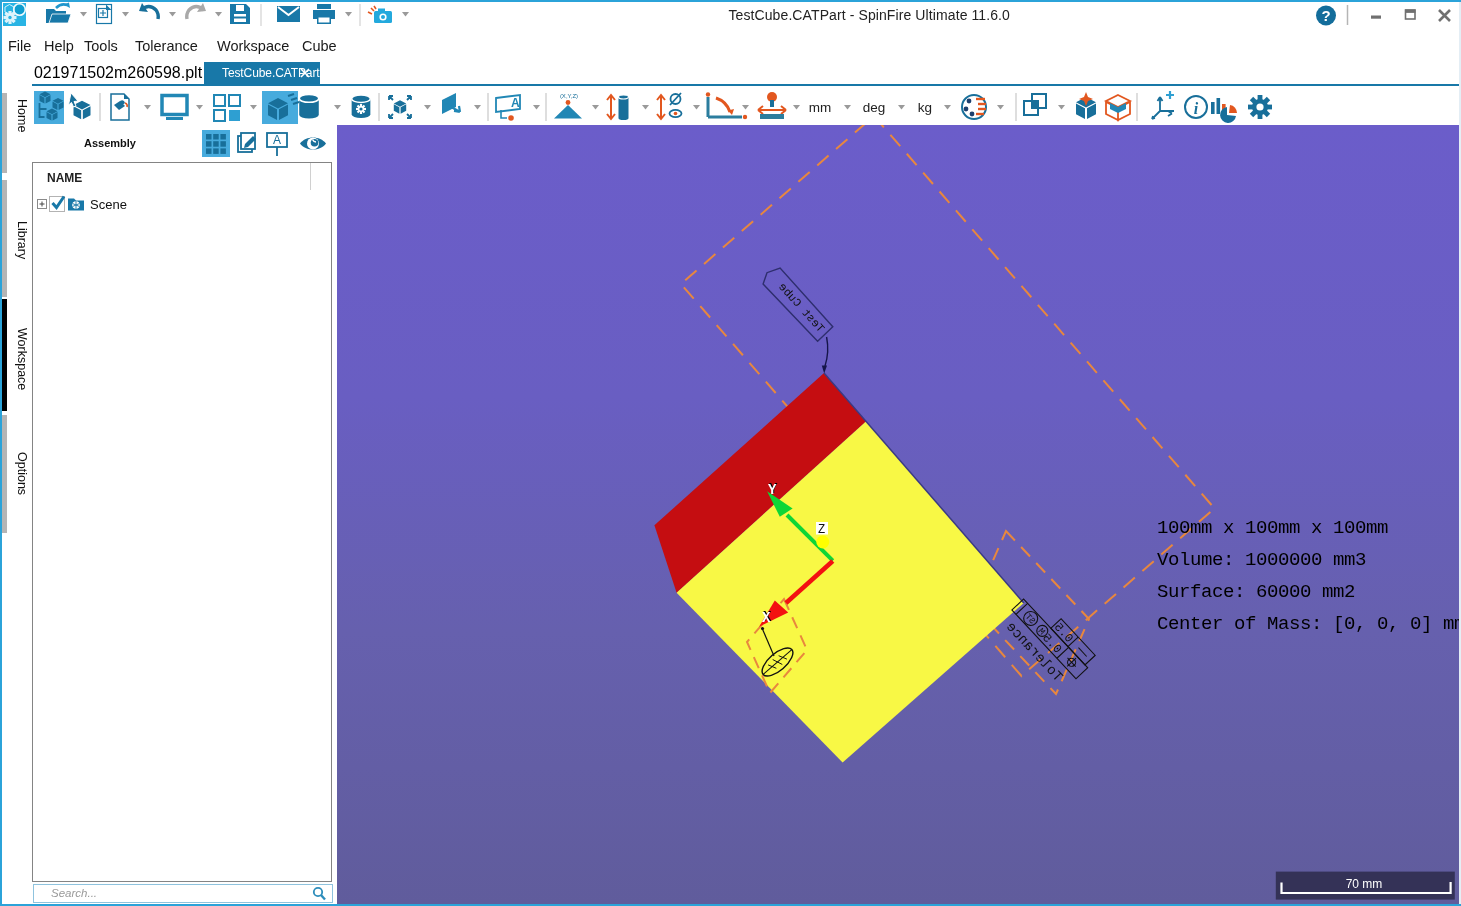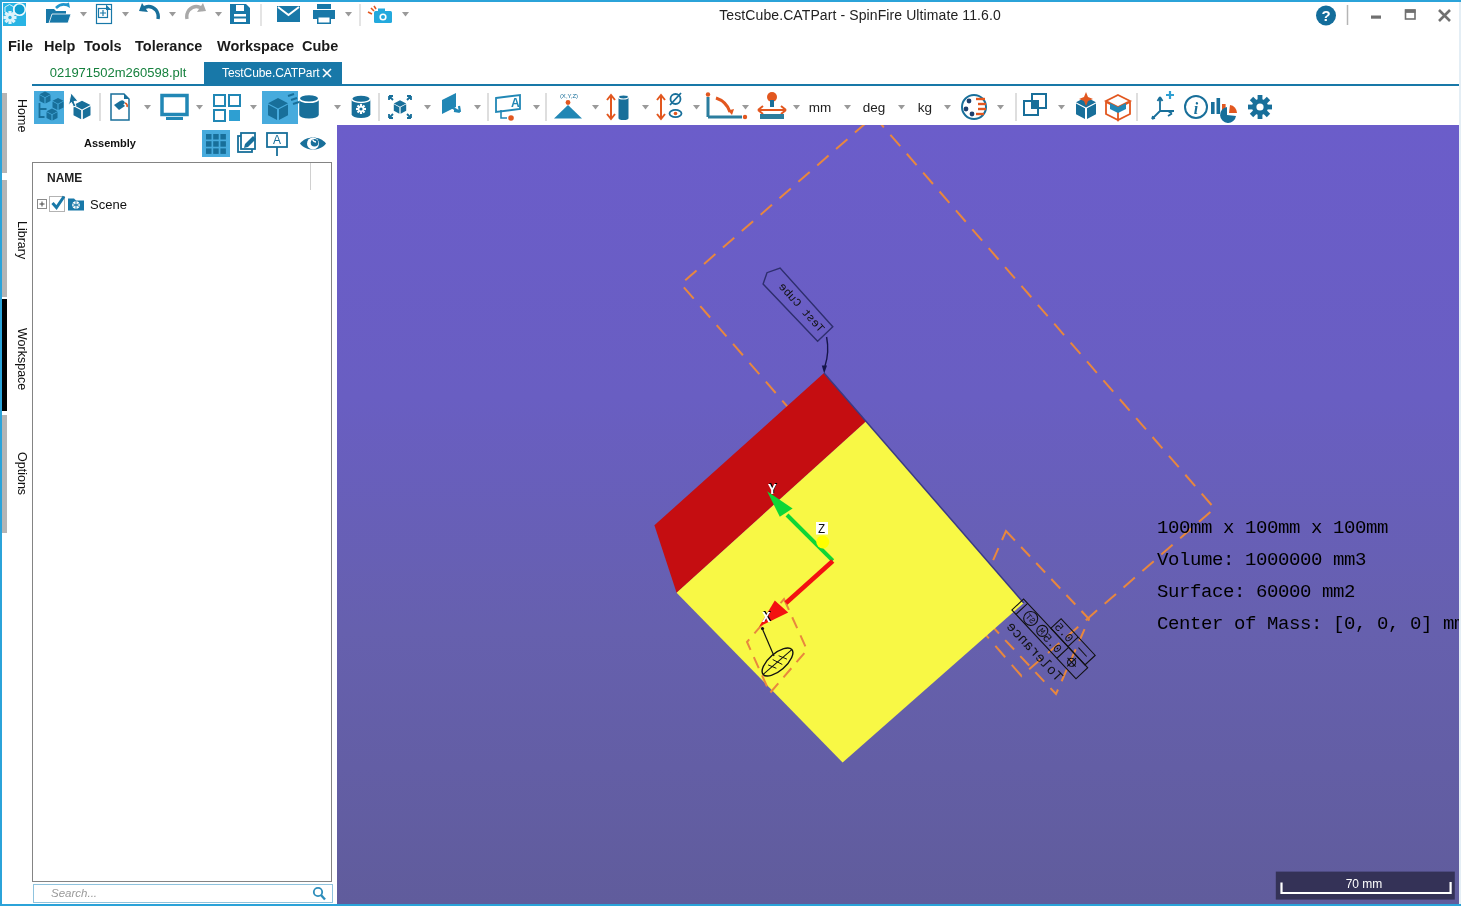--- a/index.html
+++ b/index.html
@@ -6,27 +6,27 @@
   html,body { width:1461px; height:906px; overflow:hidden; background:#fff;
     font-family:"Liberation Sans", sans-serif; }
   .abs { position:absolute; }
   #win { position:absolute; left:0; top:0; width:1461px; height:906px; background:#fff; }
   
   #b-top { left:0; top:0; width:1461px; height:2px; background:#2ba3d9; }
   #b-left { left:0; top:0; width:2px; height:906px; background:#2ba3d9; }
   #b-bottom { left:0; top:904px; width:1461px; height:2px; background:#2ba3d9; }
   #b-right { left:1459px; top:0; width:2px; height:906px; background:#e4eef5; }
   
-  #title { left:710px; top:7px; width:300px; text-align:center; font-size:14px; color:#222; letter-spacing:0.1px;}
+  #title { left:710px; top:7px; width:300px; text-align:right; font-size:14px; color:#222; letter-spacing:0.1px;}
   
   #menu { left:0; top:33px; width:1461px; height:24px; font-size:14.5px; color:#1a1a1a; }
-  #menu span { position:absolute; top:5px;font-weight:bold; }
-  
-  .tab1 { left:33px; top:62px; width:170px; height:22px; font-size:13px; color:#15803d; text-align:center; line-height:22px;}
-  .tab2 { left:204px; top:62px; width:138px; height:22px; background:#1878a8; color:#fff; font-size:13px; line-height:22px; }
+  #menu span { position:absolute; top:5px; }
+  
+  .tab1 { left:33px; top:62px; width:170px; height:22px; font-size:16px; color:#000000; text-align:center; line-height:22px;}
+  .tab2 { left:204px; top:62px; width:116px; height:22px; background:#1878a8; color:#fff; font-size:13px; line-height:22px; }
   #tabline { left:32px; top:84px; width:1427px; height:2px; background:#1878a8; }
   
   .vbar { position:absolute; left:2px; width:5px; background:#b5b5b5; }
   .vtab { position:absolute; left:7px; width:22px; color:#111; font-size:12.5px;
       writing-mode:vertical-rl; text-align:center; }
   #asmTitle { left:84px; top:137px; font-size:11px; font-weight:bold; color:#111; }
   #treeBox { left:32px; top:162px; width:300px; height:720px; border:1px solid #848484; background:#fff; }
   #nameHdr { left:47px; top:171px; font-size:12px; font-weight:bold; color:#222; }
   #colLine { left:310px; top:163px; width:1px; height:27px; background:#d0d0d0; }
   #searchBox { left:33px; top:884px; width:300px; height:19px; border:1px solid #8fc3de; background:#fff; }

